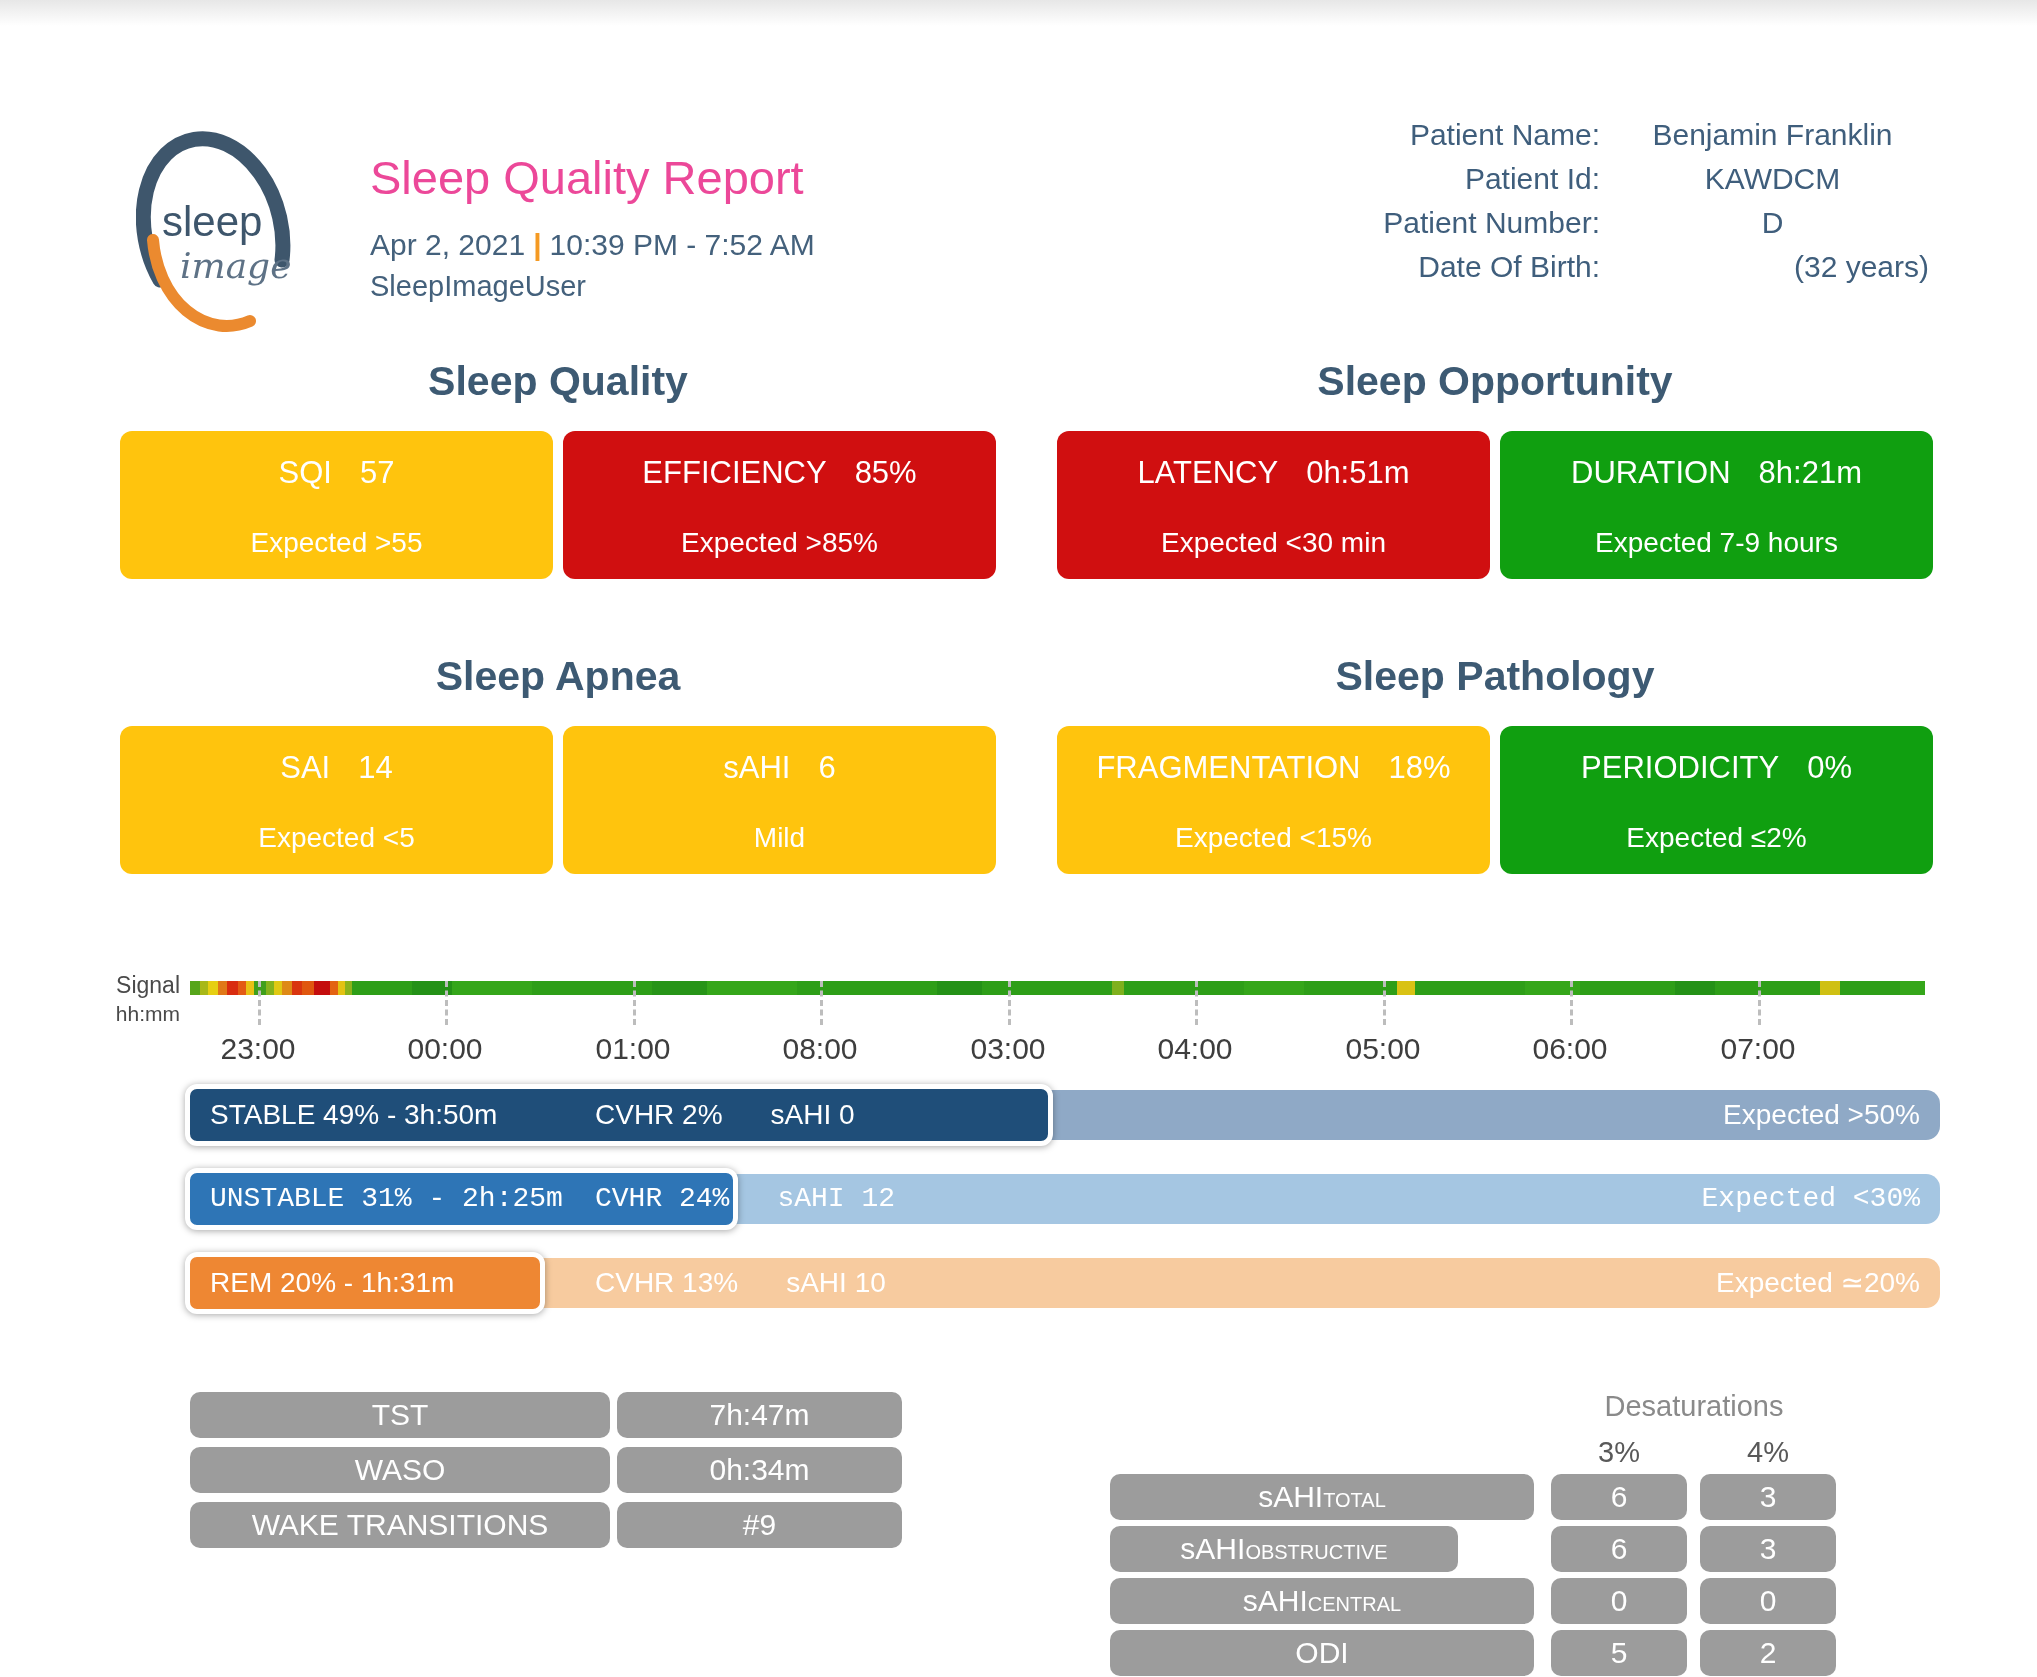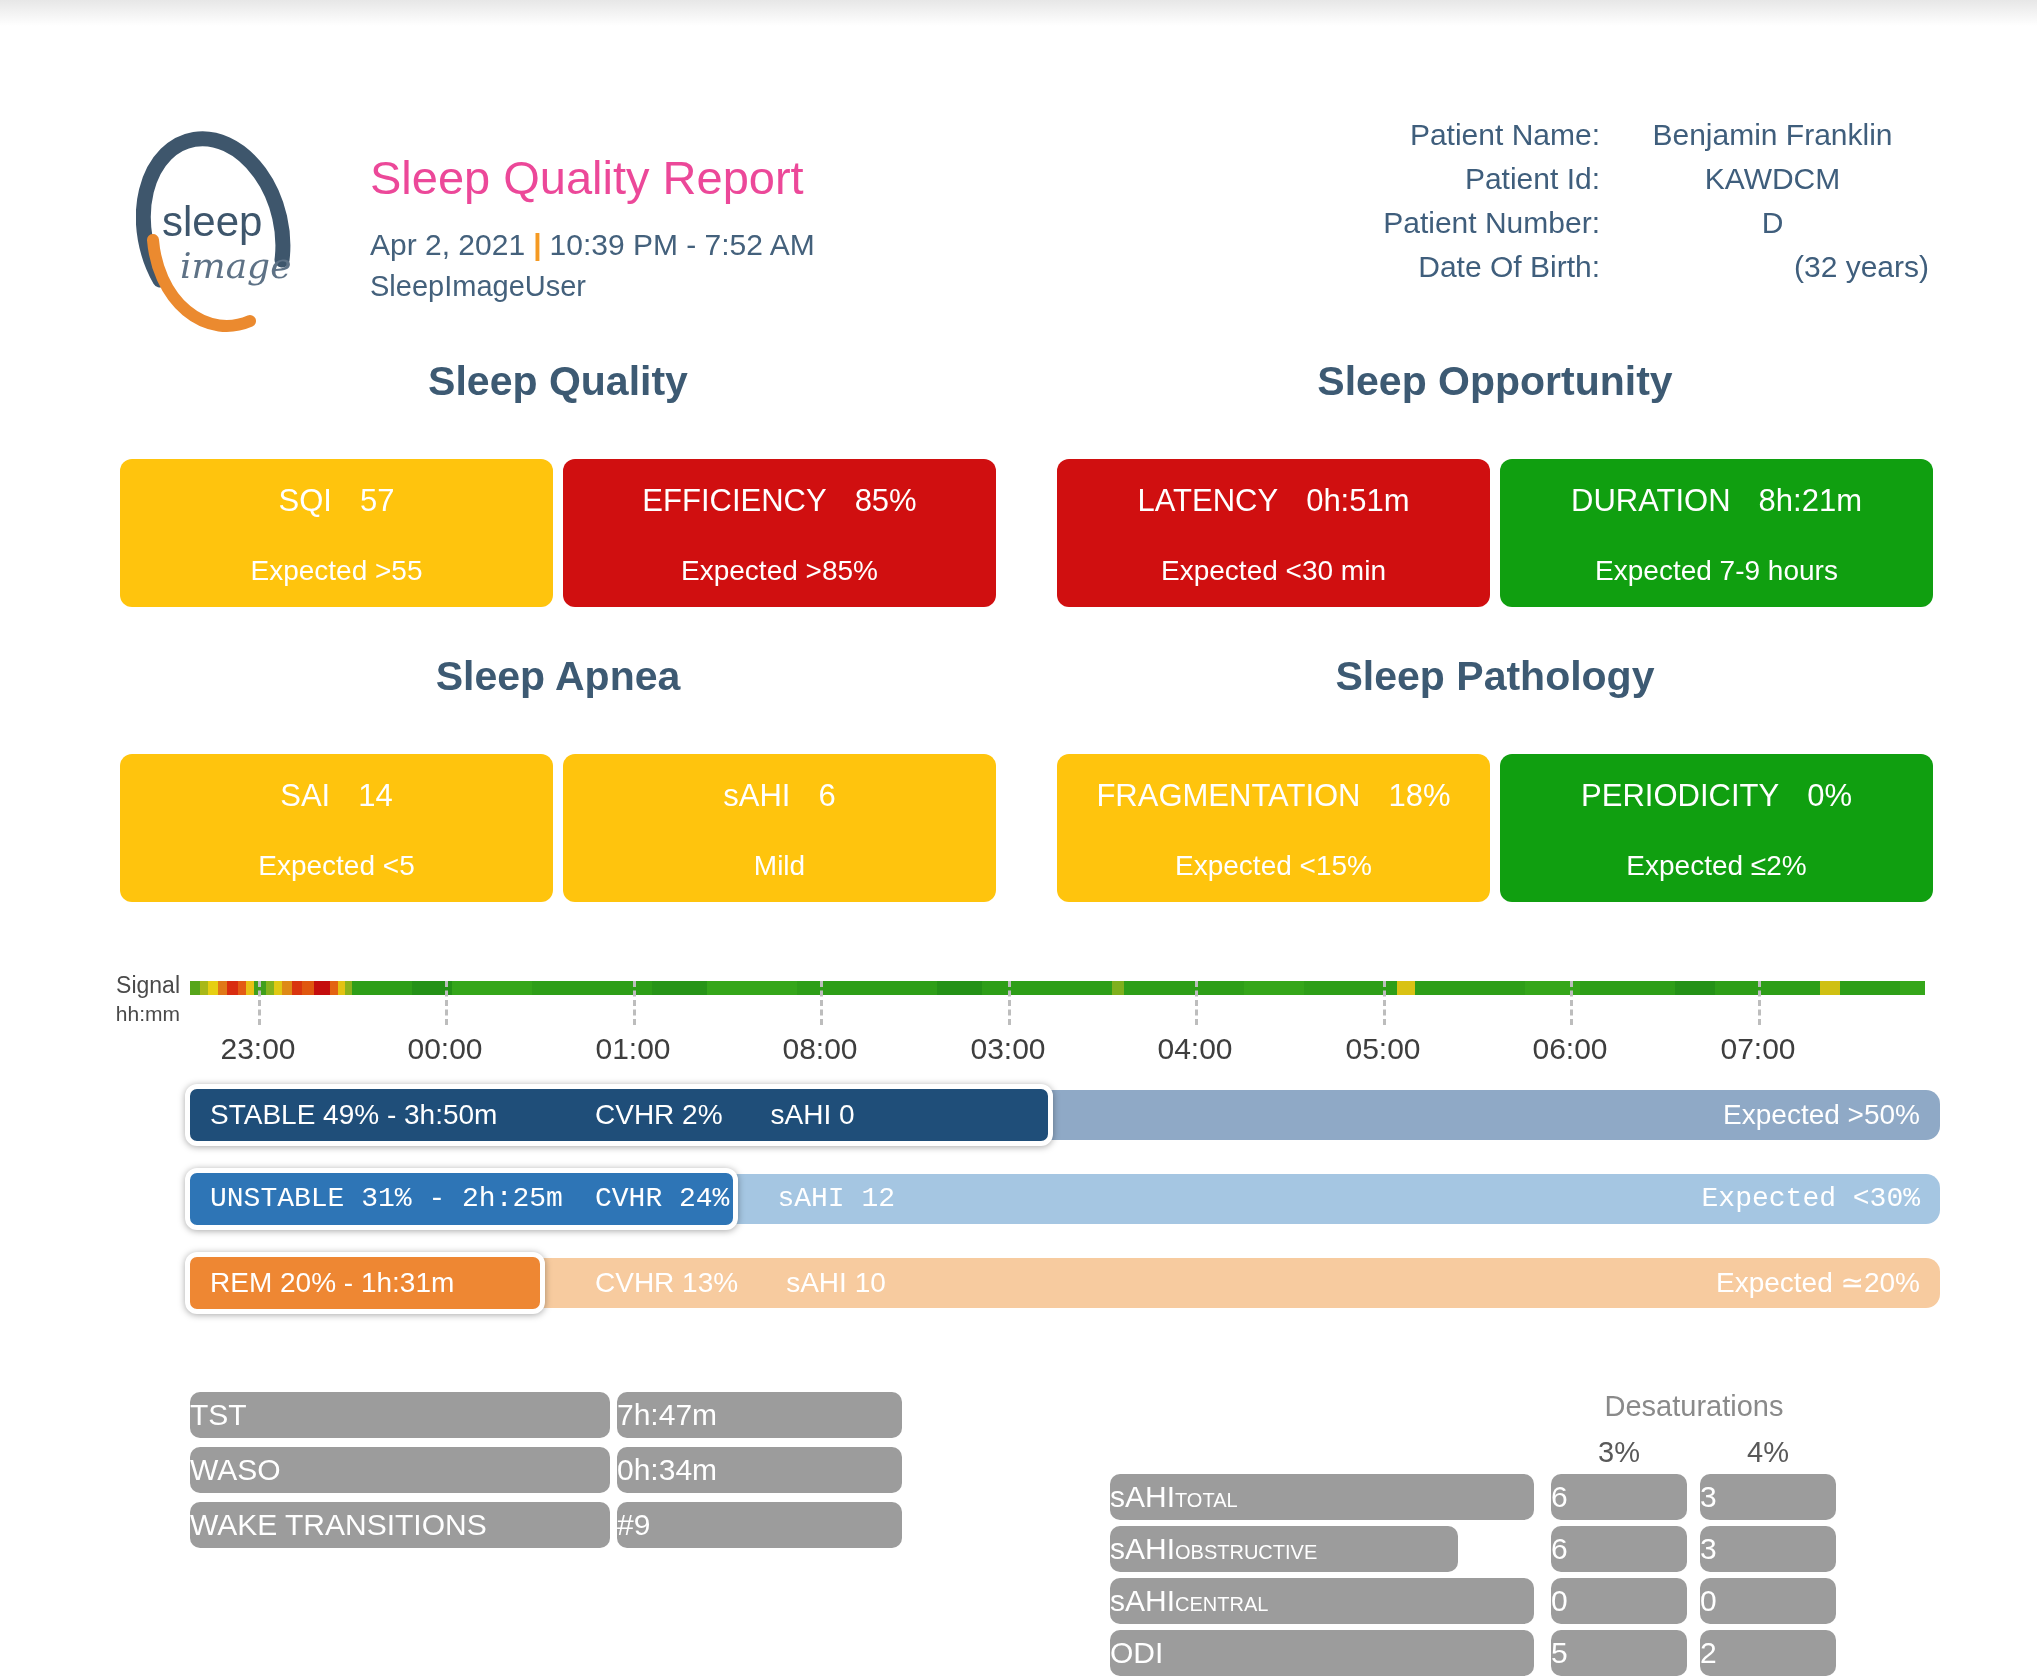--- a/index.html
+++ b/index.html
@@ -16,21 +16,21 @@
   #patient-grid{left:1255px;top:118px;width:680px;display:grid;
                 grid-template-columns:345px auto;column-gap:10px;row-gap:10px;
                 font-size:30px;color:#3F5E7C;}
   .p-label{text-align:right;}
   .p-value{text-align:center;white-space:nowrap;}
   .p-age{margin-left:178px;}
   
   .panel{position:absolute;width:876px;}
   .panel-title{text-align:center;font-size:41px;font-weight:bold;color:#3D5A73;}
   .cards{display:flex;gap:10px;margin-top:26px;}
-  .card{width:433px;height:148px;border-radius:12px;color:#fff;box-sizing:border-box;margin-top:28px;}
+  .card{width:433px;height:148px;border-radius:12px;color:#fff;box-sizing:border-box;}
   .card-line1{margin-top:24px;display:flex;justify-content:center;gap:28px;
               font-size:31px;}
   .card-line2{margin-top:36px;text-align:center;font-size:28px;}
   
   #signal-label{left:55px;top:972px;width:125px;text-align:right;font-size:23px;color:#4a4a4a;}
   #axis-label{left:55px;top:1002px;width:125px;text-align:right;font-size:21px;color:#4a4a4a;}
   #signal-strip{left:190px;top:981px;width:1735px;height:14px;display:flex;overflow:hidden;}
   .seg{height:100%;flex:none;}
   .tick-line{position:absolute;top:981px;height:44px;width:0;border-left:3px dashed #bdbdbd;}
   .tick-label{position:absolute;top:1032px;transform:translateX(-50%);
@@ -39,21 +39,21 @@
   .sbar{position:absolute;left:190px;width:1750px;height:50px;border-radius:14px;}
   .sbar-fill{position:absolute;left:-5px;top:-6px;height:52px;border:5px solid #fff;
              border-radius:12px;box-shadow:0 1px 7px rgba(0,0,0,.35);}
   .sbar-text{position:absolute;left:0;top:0;width:100%;height:50px;line-height:50px;
              color:#fff;font-size:28px;z-index:3;white-space:nowrap;}
   .sbar-label{position:absolute;left:20px;}
   .sbar-cvhr-group{position:absolute;left:405px;display:flex;gap:48px;}
   .sbar-expected{position:absolute;right:20px;}
   
   .pill{position:absolute;height:46px;line-height:46px;background:#9C9C9C;border-radius:10px;
-        color:#fff;font-size:30px;white-space:nowrap;}
+        color:#fff;font-size:30px;text-align:center;white-space:nowrap;}
   .sub{font-size:20px;}
   #desat-title{left:1549px;top:1390px;width:290px;text-align:center;font-size:29px;color:#8A8A8A;}
   .desat-col{position:absolute;top:1436px;width:136px;text-align:center;font-size:29px;color:#595959;}
 </style>
 </head>
 <body>
 
 <div id="page">
   <div id="top-shade" class="abs"></div>
 

